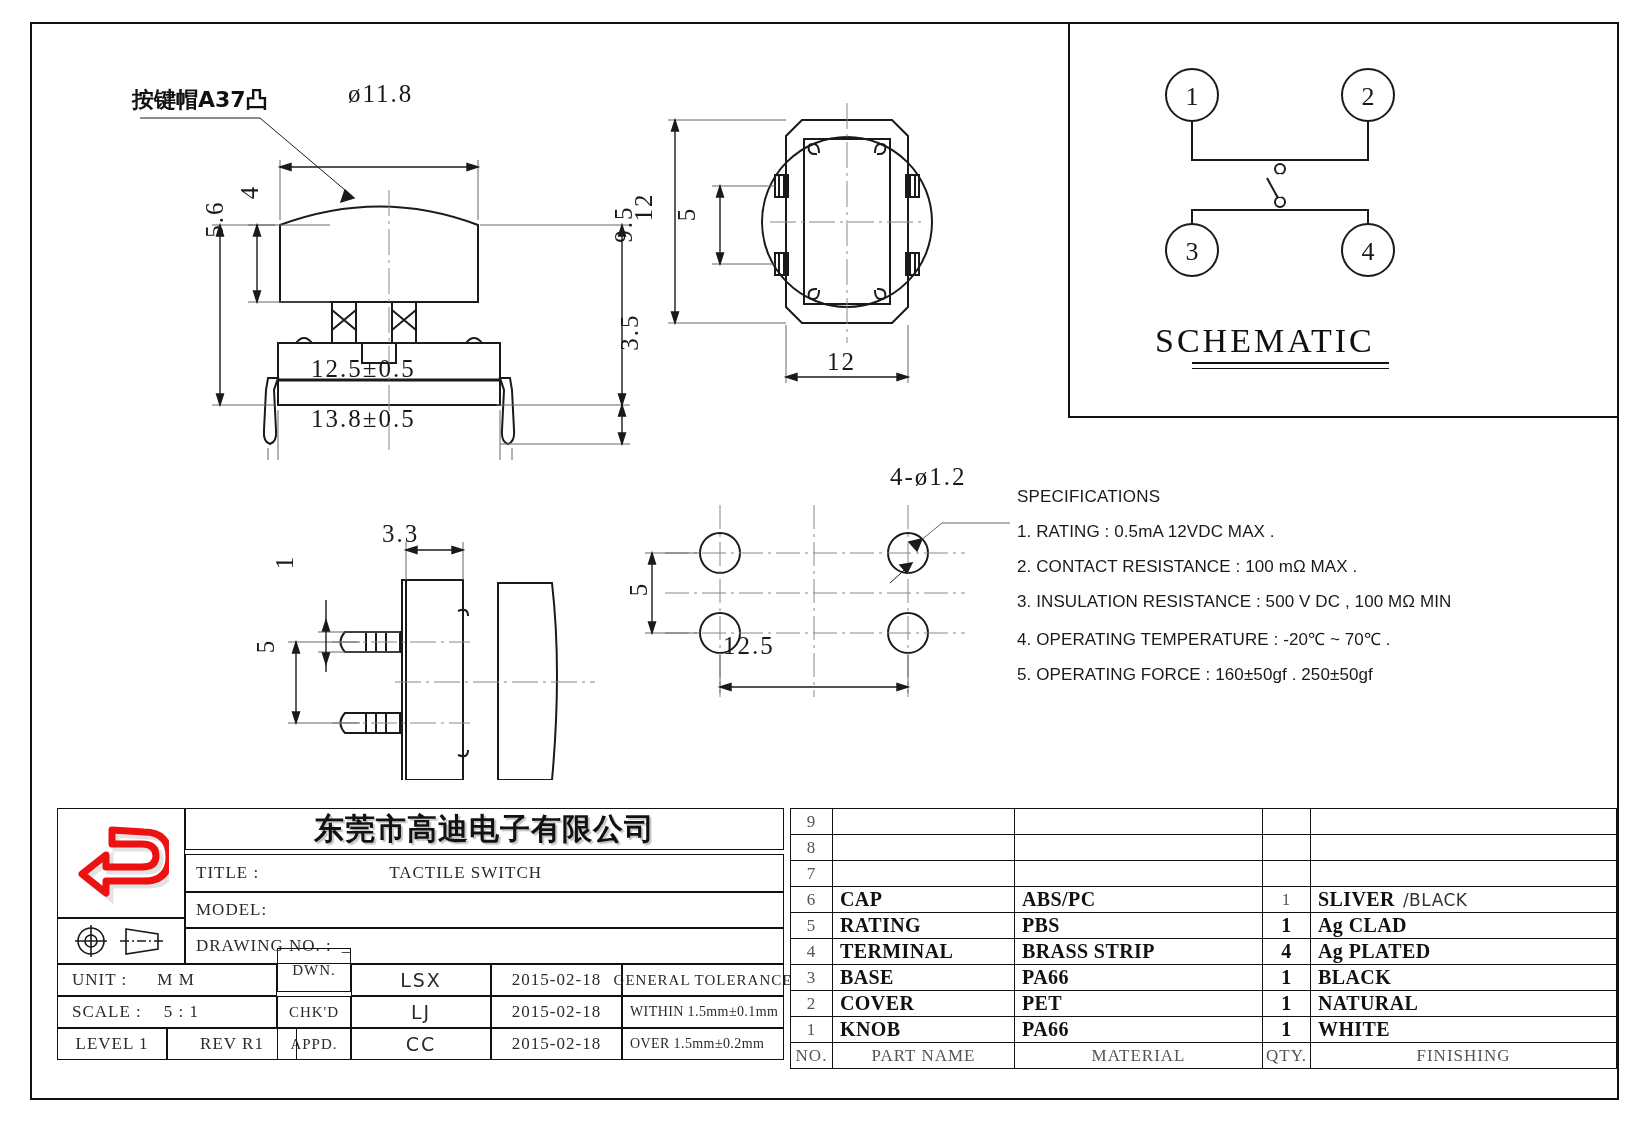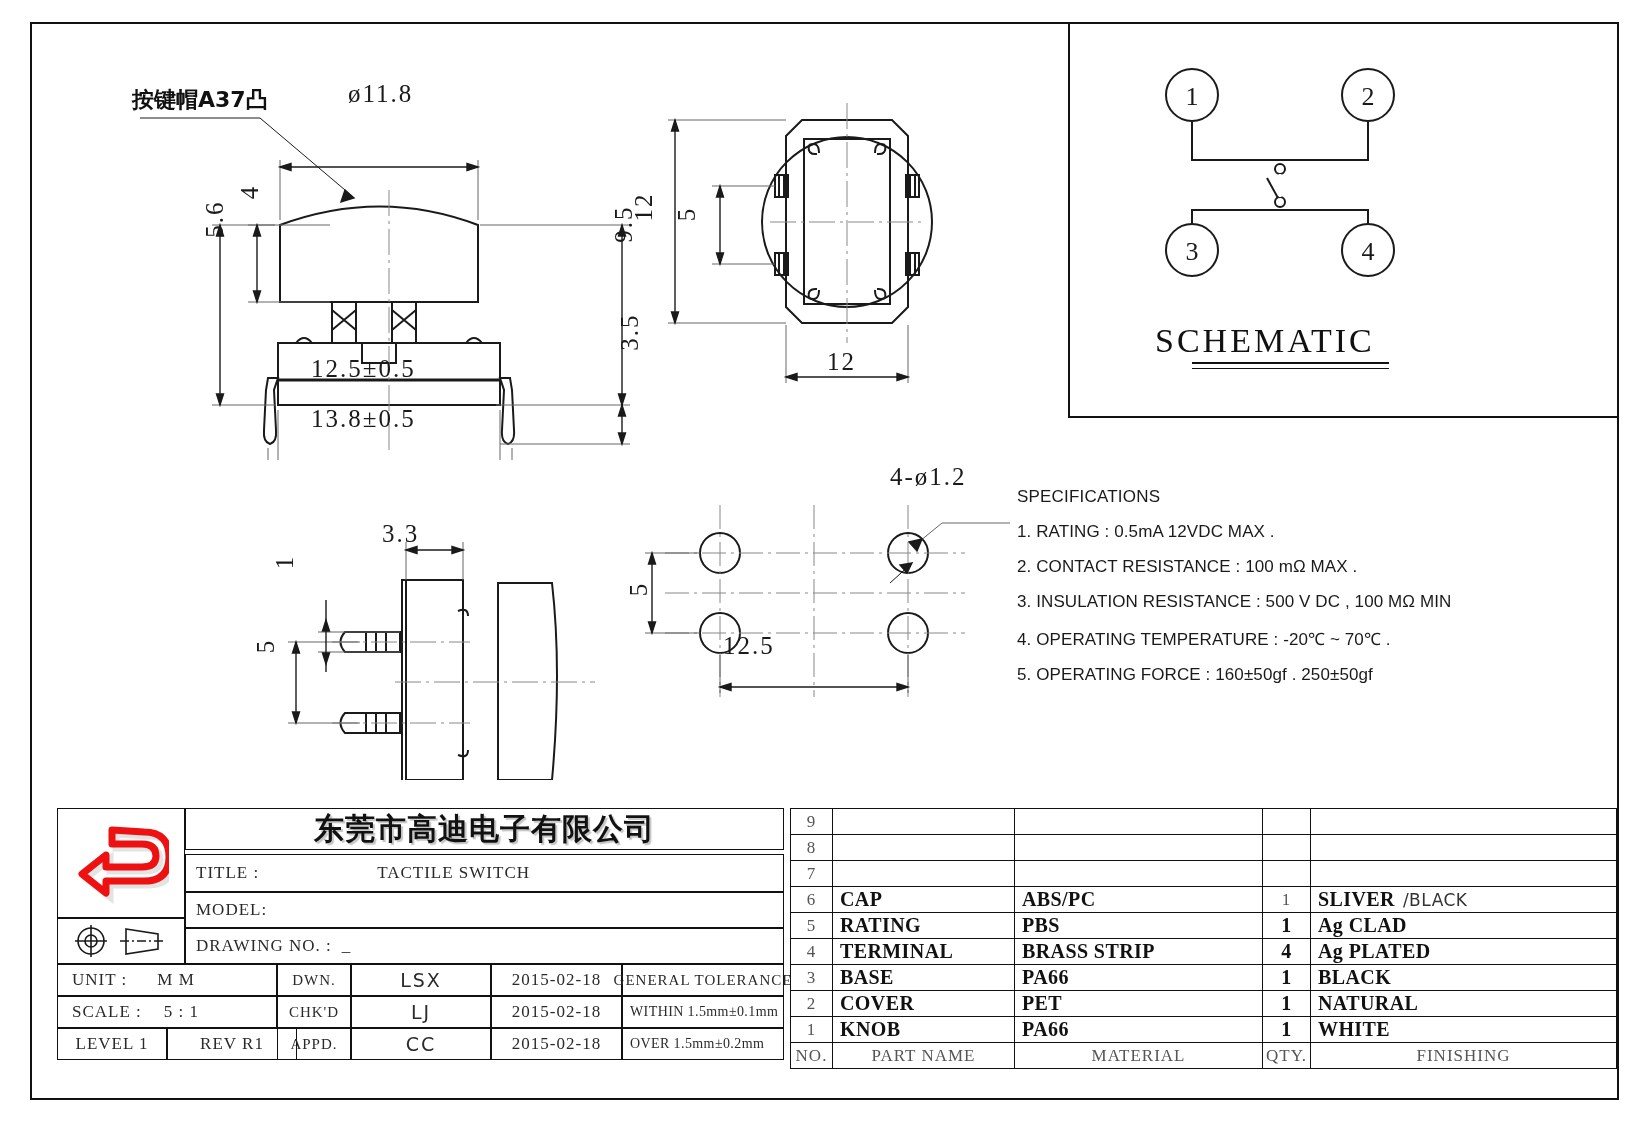--- a/index.html
+++ b/index.html
@@ -314,40 +314,40 @@
           <path d="M60 8 L92 13 L92 28 L60 33 Z"></path>
           <path d="M54 20 L98 20" stroke-dasharray="9 3 2 3"></path>
         </g>
       </svg>
     </div>
 
     <div class="tb-cell tb-center" style="left:128px;top:0;width:599px;height:42px;">
       <span class="cn-name">东莞市高迪电子有限公司</span>
     </div>
 
-    <div class="tb-cell" style="left:128px;top:46px;width:599px;height:38px;padding-left:10px;">
+    <div class="tb-cell" style="left:128px;top:46px;width:599px;height:38px;padding-left:10px;gap:12px;">
       <span class="tb-txt">TITLE :</span>
       <span class="tb-txt" style="margin-left:118px;">TACTILE SWITCH</span>
     </div>
 
     <div class="tb-cell" style="left:128px;top:84px;width:599px;height:36px;padding-left:10px;">
       <span class="tb-txt">MODEL:</span>
       <span class="tb-txt" style="margin-left:14px;"></span>
     </div>
 
     <div class="tb-cell" style="left:128px;top:120px;width:599px;height:36px;padding-left:10px;">
       <span class="tb-txt">DRAWING NO.  :</span>
       <span class="tb-txt" style="margin-left:10px;">_</span>
     </div>
 
     <div class="tb-cell" style="left:0;top:156px;width:220px;height:32px;padding-left:14px;">
       <span class="tb-txt">UNIT    :</span>
       <span class="tb-txt" style="margin-left:30px;">M M</span>
     </div>
-    <div class="tb-cell tb-center" style="left:220px;top:156px;width:74px;height:32px;">
+    <div class="tb-cell tb-center" style="left:220px;top:140px;width:74px;height:44px;">
       <span class="tb-txt sm">DWN.</span>
     </div>
     <div class="tb-cell tb-center" style="left:294px;top:156px;width:140px;height:32px;">
       <span class="hand">LSX</span>
     </div>
     <div class="tb-cell tb-center" style="left:434px;top:156px;width:131px;height:32px;">
       <span class="tb-txt">2015-02-18</span>
     </div>
     <div class="tb-cell tb-center" style="left:565px;top:156px;width:162px;height:32px;">
       <span class="tb-txt sm">GENERAL  TOLERANCE</span>

